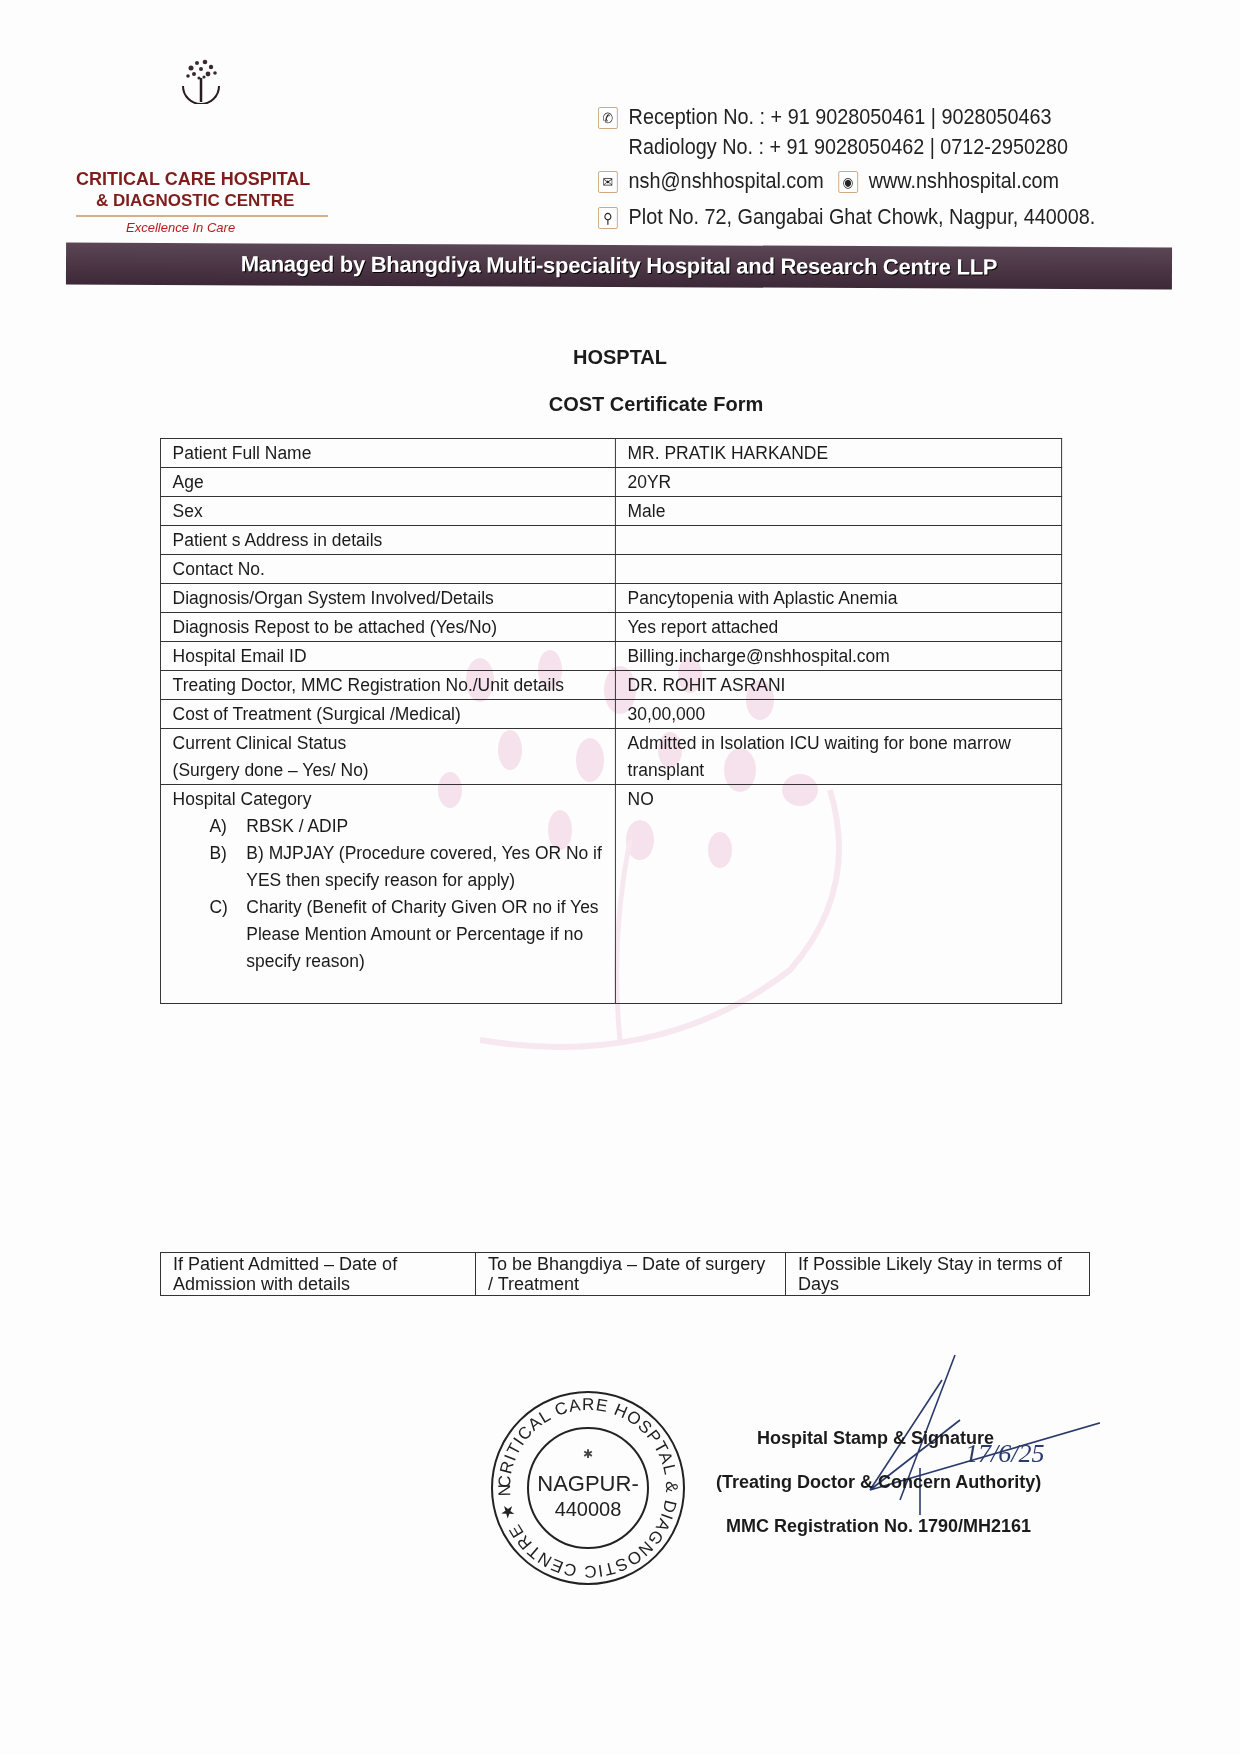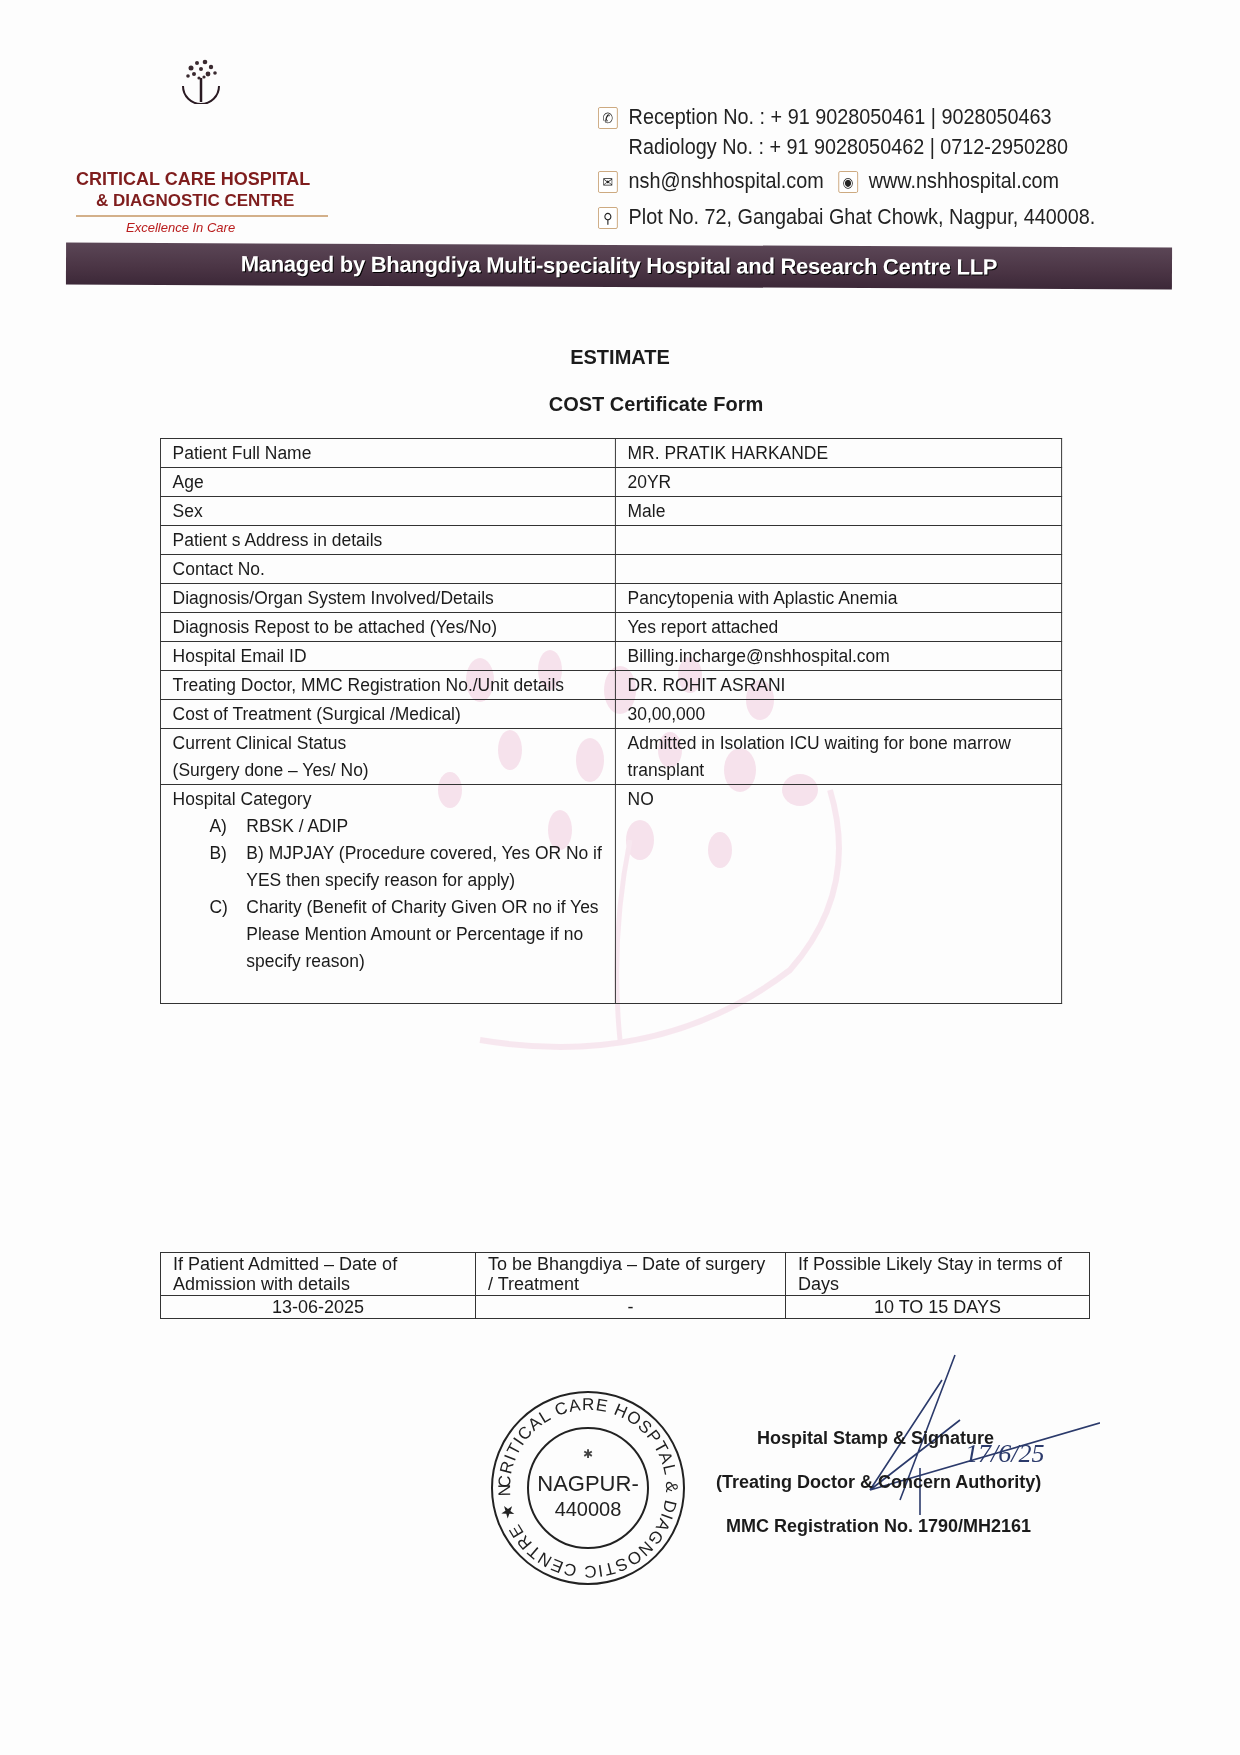--- a/index.html
+++ b/index.html
@@ -101,21 +101,21 @@
   <span class="icon-box">✉</span><span>nsh@nshhospital.com</span><span id="contact-web-icon" class="icon-box">◉</span><span>www.nshhospital.com</span>
 </div>
 <div class="abs contact-row" style="top:204px;">
   <span class="icon-box">⚲</span><span>Plot No. 72, Gangabai Ghat Chowk, Nagpur, 440008.</span>
 </div>
 
 <div id="managed-band" class="abs">
   <div id="managed-text" class="abs">Managed by Bhangdiya Multi-speciality Hospital and Research Centre LLP</div>
 </div>
 
-<div id="estimate-title" class="abs">ESTIMATE</div>
+<div id="estimate-title" class="abs">HOSPTAL</div>
 <div id="form-title" class="abs">COST Certificate Form</div>
 
 <svg id="watermark" class="abs" viewBox="0 0 520 420">
   <g fill="#f0c8dc">
     <ellipse cx="120" cy="40" rx="14" ry="22"></ellipse>
       <ellipse cx="190" cy="30" rx="12" ry="20"></ellipse>
       <ellipse cx="260" cy="50" rx="16" ry="24"></ellipse>
     <ellipse cx="330" cy="35" rx="12" ry="18"></ellipse>
       <ellipse cx="400" cy="60" rx="14" ry="20"></ellipse>
       <ellipse cx="150" cy="110" rx="12" ry="20"></ellipse>
@@ -204,25 +204,20 @@
   </tbody>
 </table>
 
 <table id="bottom-table" class="abs">
   <tbody>
     <tr>
       <td style="width:290px;">If Patient Admitted – Date of Admission with details</td>
       <td style="width:285px;">To be Bhangdiya – Date of surgery / Treatment</td>
       <td>If Possible Likely Stay in terms of Days</td>
     </tr>
-    <tr>
-      <td class="val">13-06-2025</td>
-      <td class="val">-</td>
-      <td class="val">10 TO 15 DAYS</td>
-    </tr>
   </tbody>
 </table>
 
 <svg id="stamp" class="abs" viewBox="0 0 200 200">
   <defs>
     <path id="stampArc" d="M100,100 m-78,0 a78,78 0 1,1 156,0 a78,78 0 1,1 -156,0"></path>
   </defs>
   <circle cx="100" cy="100" r="96" fill="none" stroke="#222" stroke-width="2"></circle>
   <circle cx="100" cy="100" r="60" fill="none" stroke="#222" stroke-width="2"></circle>
   <text font-family="Liberation Sans, sans-serif" font-size="17" fill="#222" letter-spacing="1">

